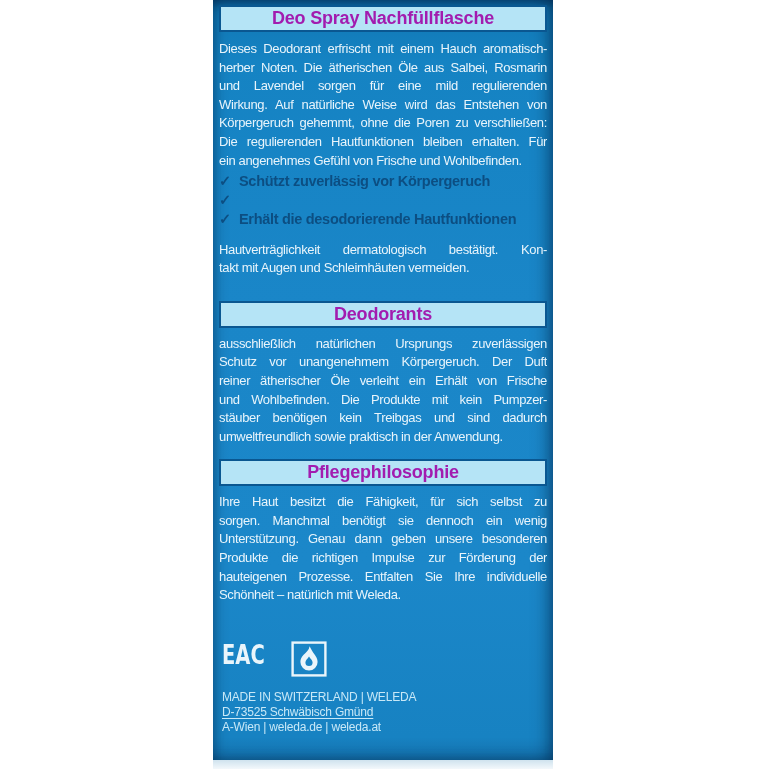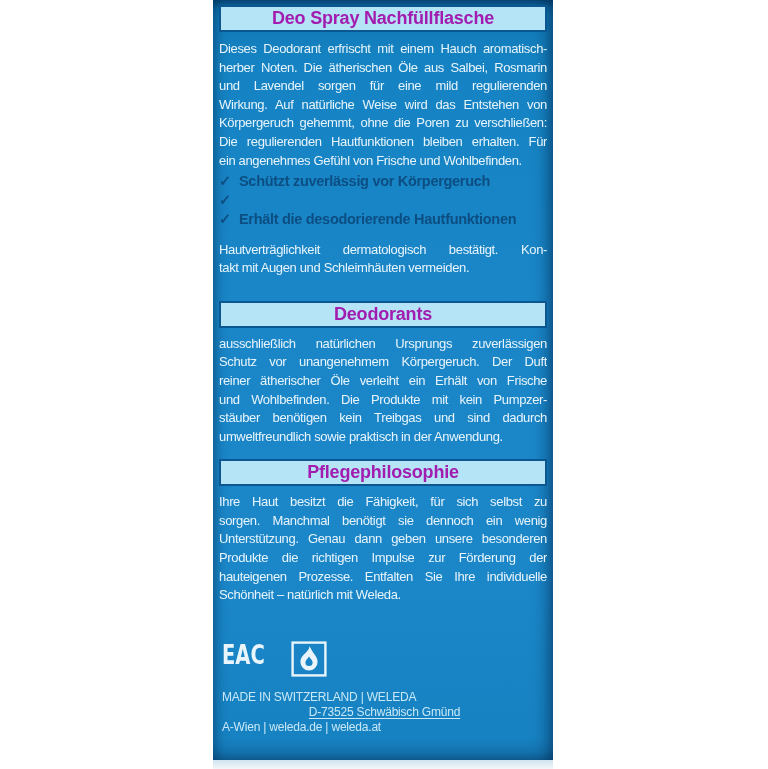--- a/index.html
+++ b/index.html
@@ -27,21 +27,21 @@
   .bullets{margin-top:2px;}
   .brow{display:flex;gap:7px;line-height:18.8px;font-size:14.5px;font-weight:bold;
         color:#0c4e82;letter-spacing:-0.3px;}
   .chk{width:13px;flex:0 0 auto;font-weight:bold;}
   .marks{margin-top:36px;margin-left:3px;height:40px;display:flex;align-items:flex-start;gap:14px;}
   .eac{display:inline-block;font-family:"DejaVu Sans",sans-serif;font-weight:bold;font-size:25px;
        color:#eaf5fb;transform:scale(0.78,1.05);transform-origin:left center;letter-spacing:0px;}
   .flamebox{display:inline-flex;width:36px;height:36px;}
   .footer{margin-top:9px;margin-left:3px;color:#c8e8f7;font-size:12px;line-height:15.2px;
           letter-spacing:-0.2px;}
-  .footer .ul{text-decoration:underline;text-underline-offset:2px;text-align:center;}
+  .footer .ul{text-decoration:underline;text-underline-offset:2px;}
 </style>
 </head>
 <body>
 
 <div class="canvas">
   <div class="label">
 
     <div class="bar">
       <span>Deo Spray Nachfüllflasche</span>
     </div>

